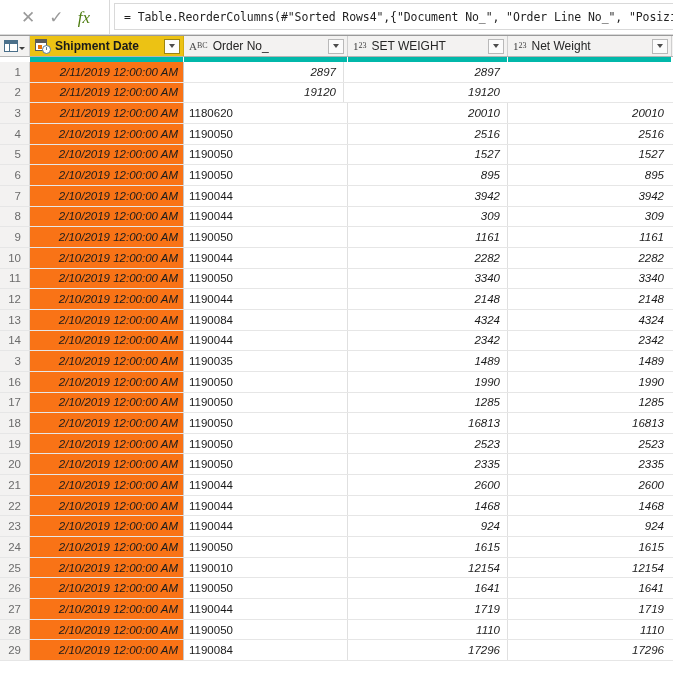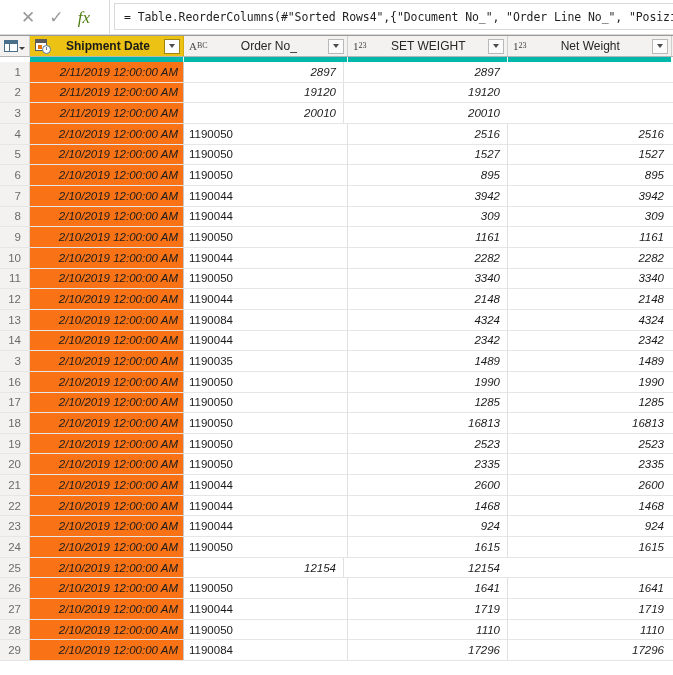--- a/index.html
+++ b/index.html
@@ -63,21 +63,20 @@
     letter-spacing: -0.1px;
   }
 
   
   .grid {
     position: relative;
     width: 673px;
     height: 640px;
     background: #ffffff;
     overflow: hidden;
-    text-align: center;
   }
 
   .hdr-row {
     display: flex;
     height: 22px;
     background: #f3f2f1;
     border-bottom: 1px solid #b5b5b5;
     border-top: 1px solid #9a9a9a;
   }
   .qual-row {
@@ -382,20 +381,21 @@
       </div>
       <div class="row">
         <div class="cell rownum c-num">2</div>
         <div class="cell date c-date">2/11/2019 12:00:00 AM</div>
         <div class="cell num c-set">19120</div>
         <div class="cell num last c-net">19120</div>
       </div>
       <div class="row">
         <div class="cell rownum c-num">3</div>
         <div class="cell date c-date">2/11/2019 12:00:00 AM</div>
+        <div class="cell order c-order">1180620</div>
         <div class="cell num c-set">20010</div>
         <div class="cell num last c-net">20010</div>
       </div>
       <div class="row">
         <div class="cell rownum c-num">4</div>
         <div class="cell date c-date">2/10/2019 12:00:00 AM</div>
         <div class="cell order c-order">1190050</div>
         <div class="cell num c-set">2516</div>
         <div class="cell num last c-net">2516</div>
       </div>
@@ -535,20 +535,21 @@
       <div class="row">
         <div class="cell rownum c-num">24</div>
         <div class="cell date c-date">2/10/2019 12:00:00 AM</div>
         <div class="cell order c-order">1190050</div>
         <div class="cell num c-set">1615</div>
         <div class="cell num last c-net">1615</div>
       </div>
       <div class="row">
         <div class="cell rownum c-num">25</div>
         <div class="cell date c-date">2/10/2019 12:00:00 AM</div>
+        <div class="cell order c-order">1190010</div>
         <div class="cell num c-set">12154</div>
         <div class="cell num last c-net">12154</div>
       </div>
       <div class="row">
         <div class="cell rownum c-num">26</div>
         <div class="cell date c-date">2/10/2019 12:00:00 AM</div>
         <div class="cell order c-order">1190050</div>
         <div class="cell num c-set">1641</div>
         <div class="cell num last c-net">1641</div>
       </div>

